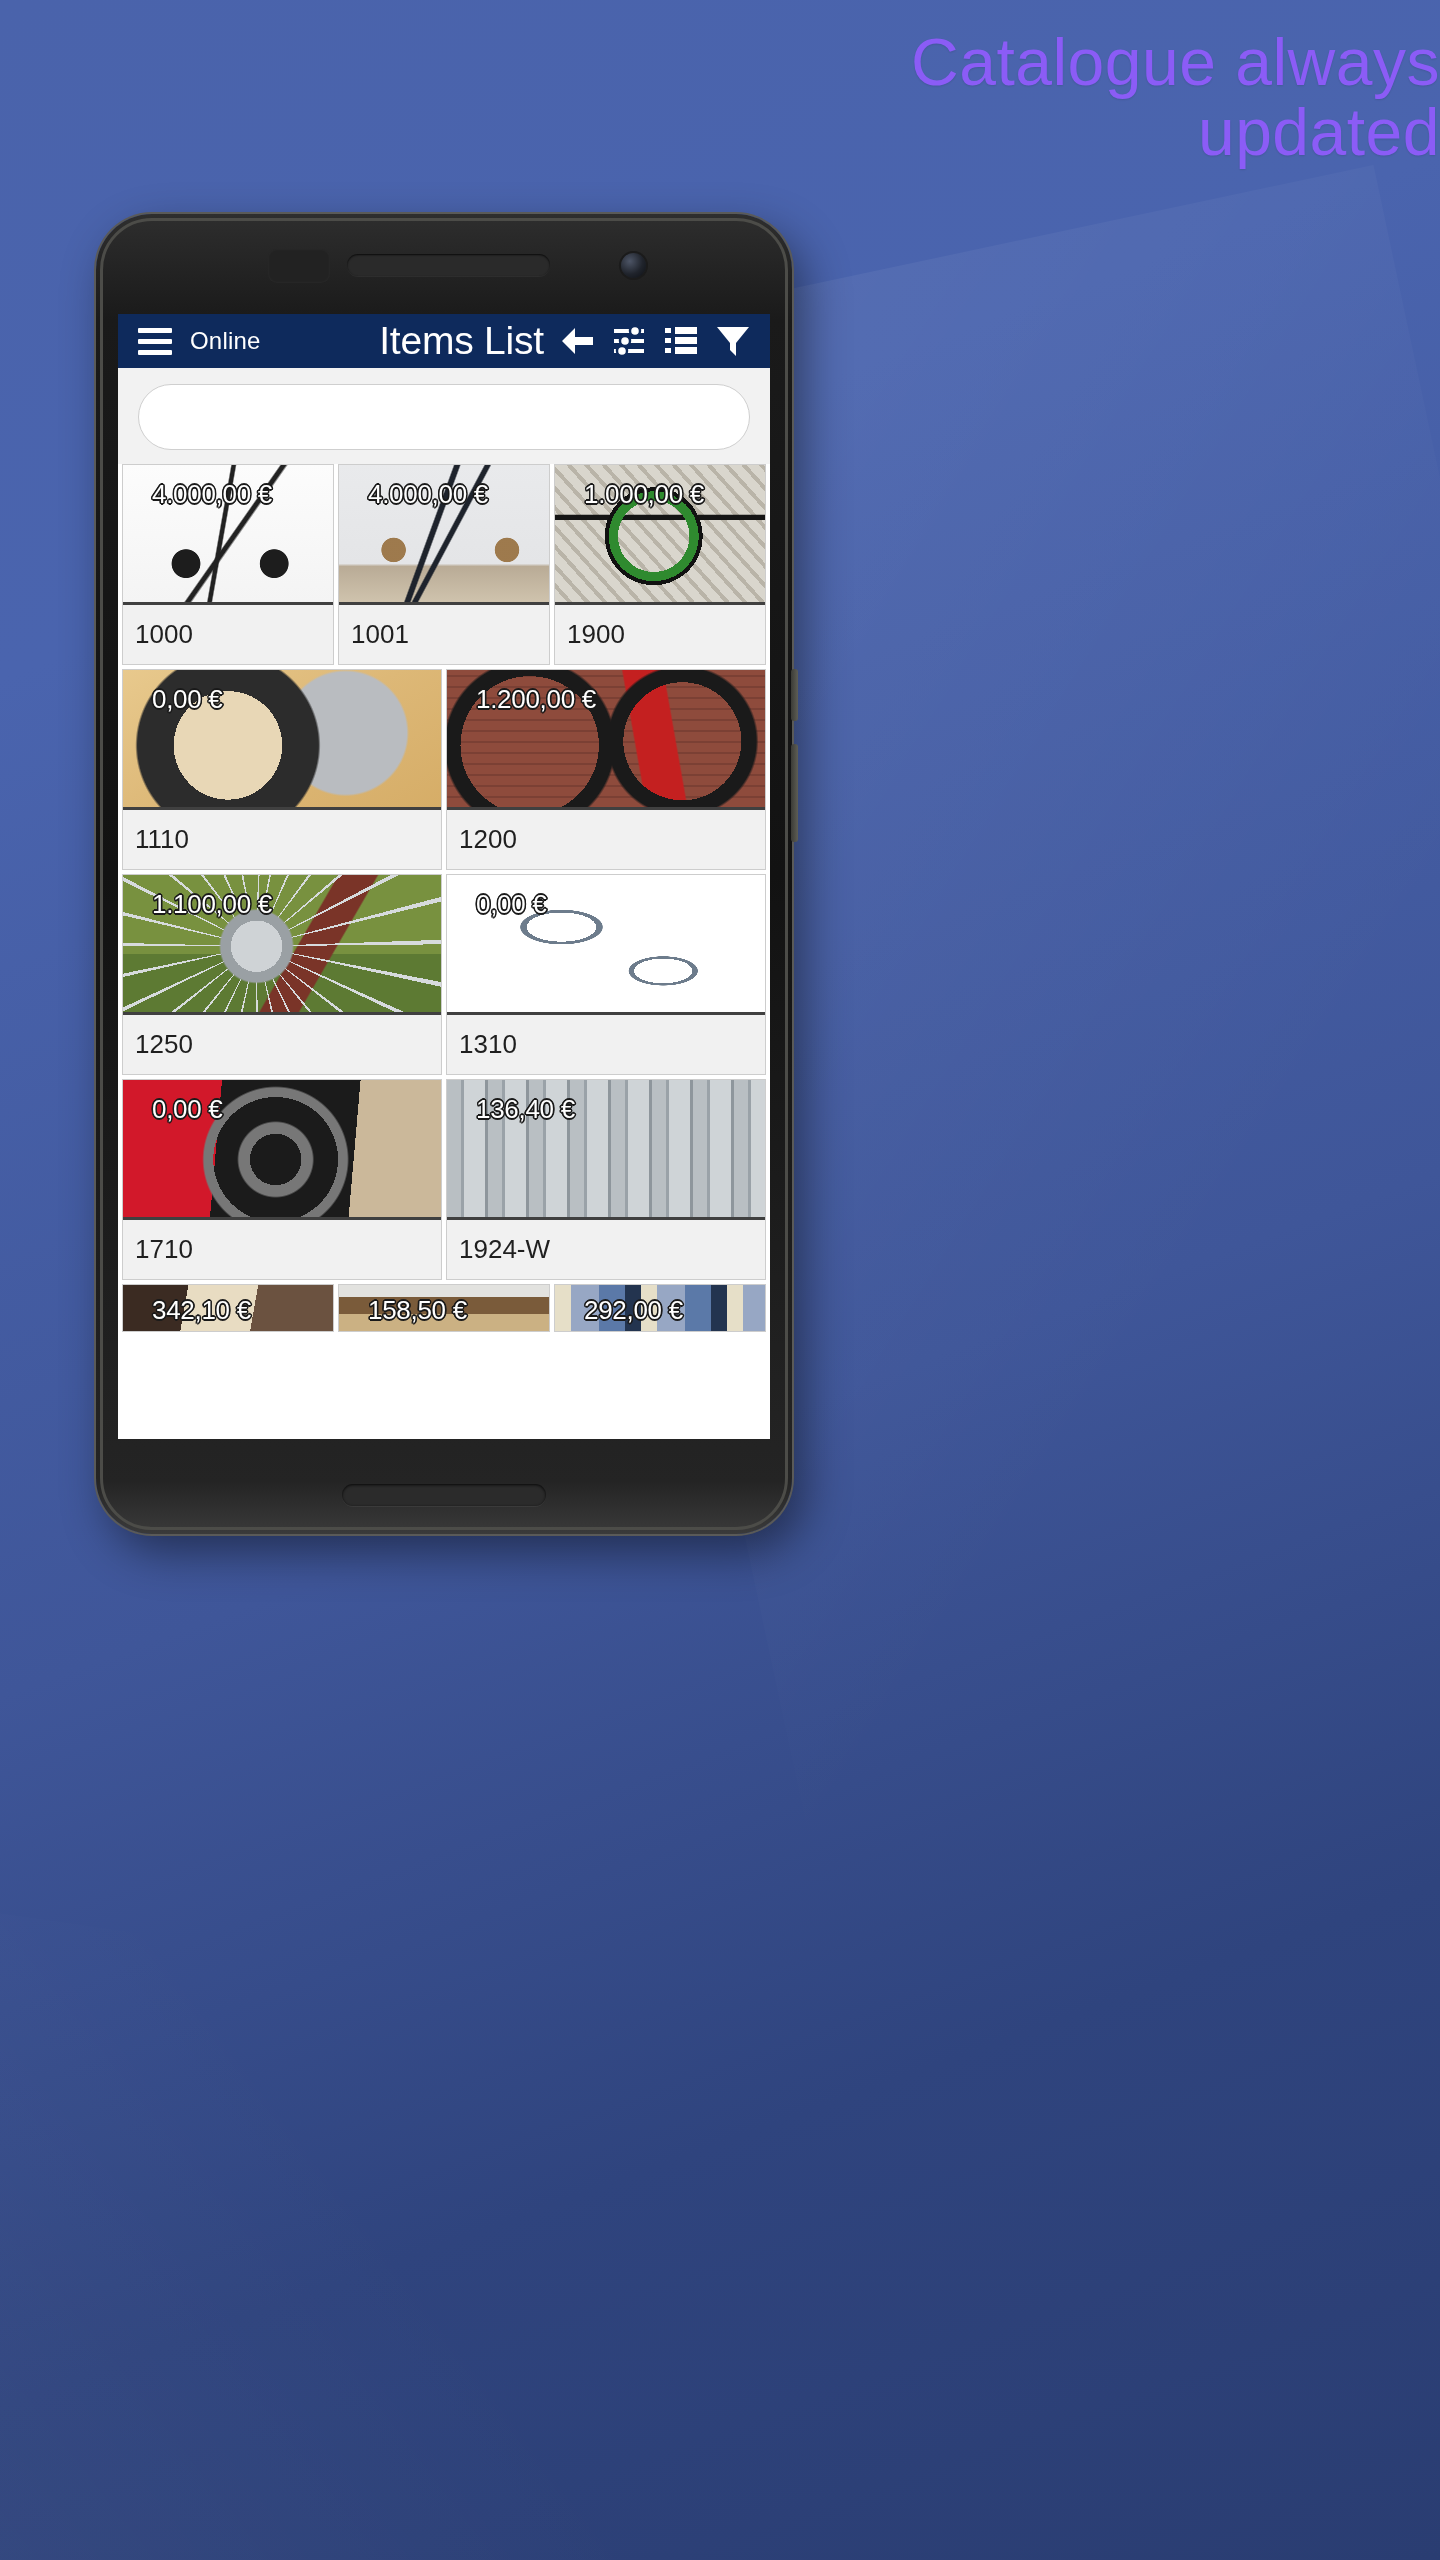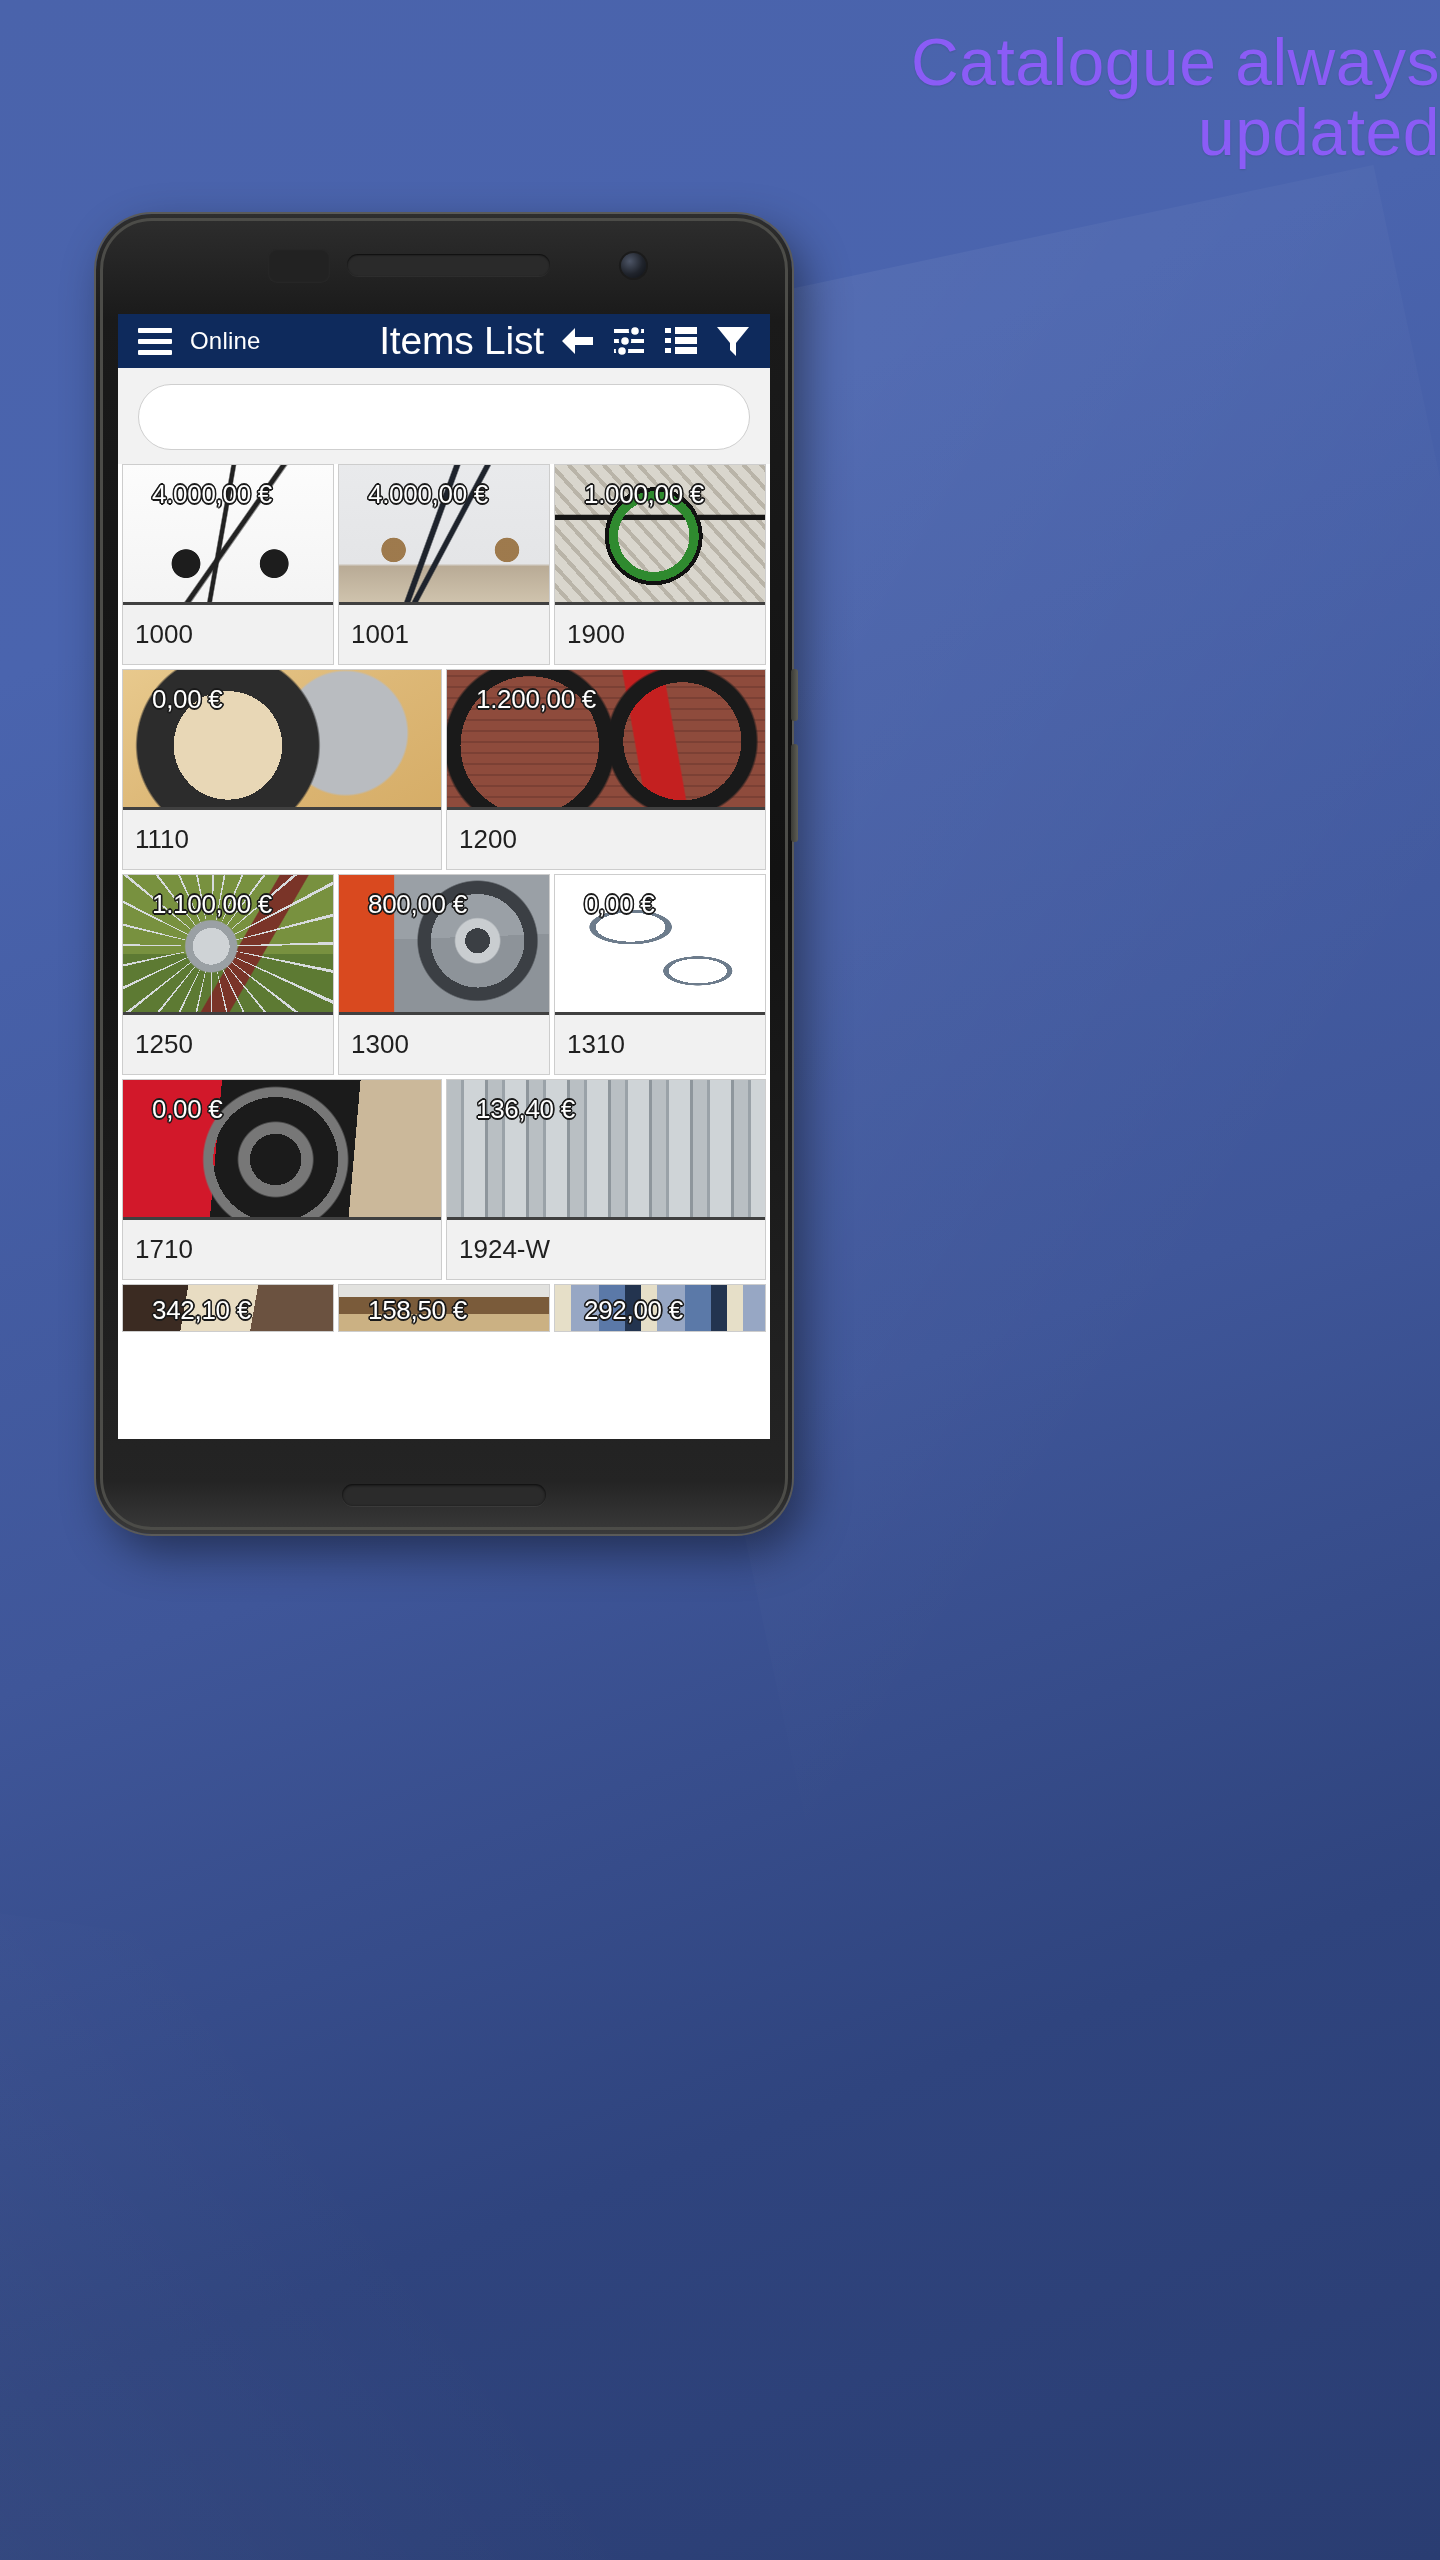--- a/index.html
+++ b/index.html
@@ -510,27 +510,20 @@
       <div class="grid-row">
         <div class="card">
           <div class="card-img">
             <div class="photo ph-hub"></div>
             <div class="price">1.100,00 €</div>
           </div>
           <div class="card-code">1250</div>
         </div>
         <div class="card">
           <div class="card-img">
-            <div class="photo ph-chainring"></div>
-            <div class="price">800,00 €</div>
-          </div>
-          <div class="card-code">1300</div>
-        </div>
-        <div class="card">
-          <div class="card-img">
             <div class="photo ph-chain"></div>
             <div class="price">0,00 €</div>
           </div>
           <div class="card-code">1310</div>
         </div>
       </div>
 
       <div class="grid-row">
         <div class="card">
           <div class="card-img">

